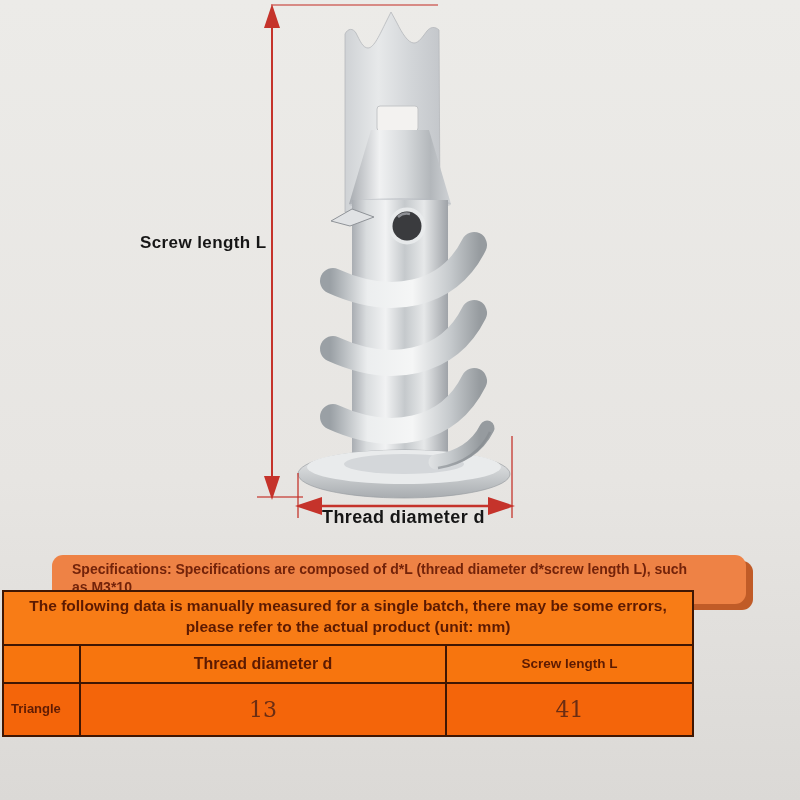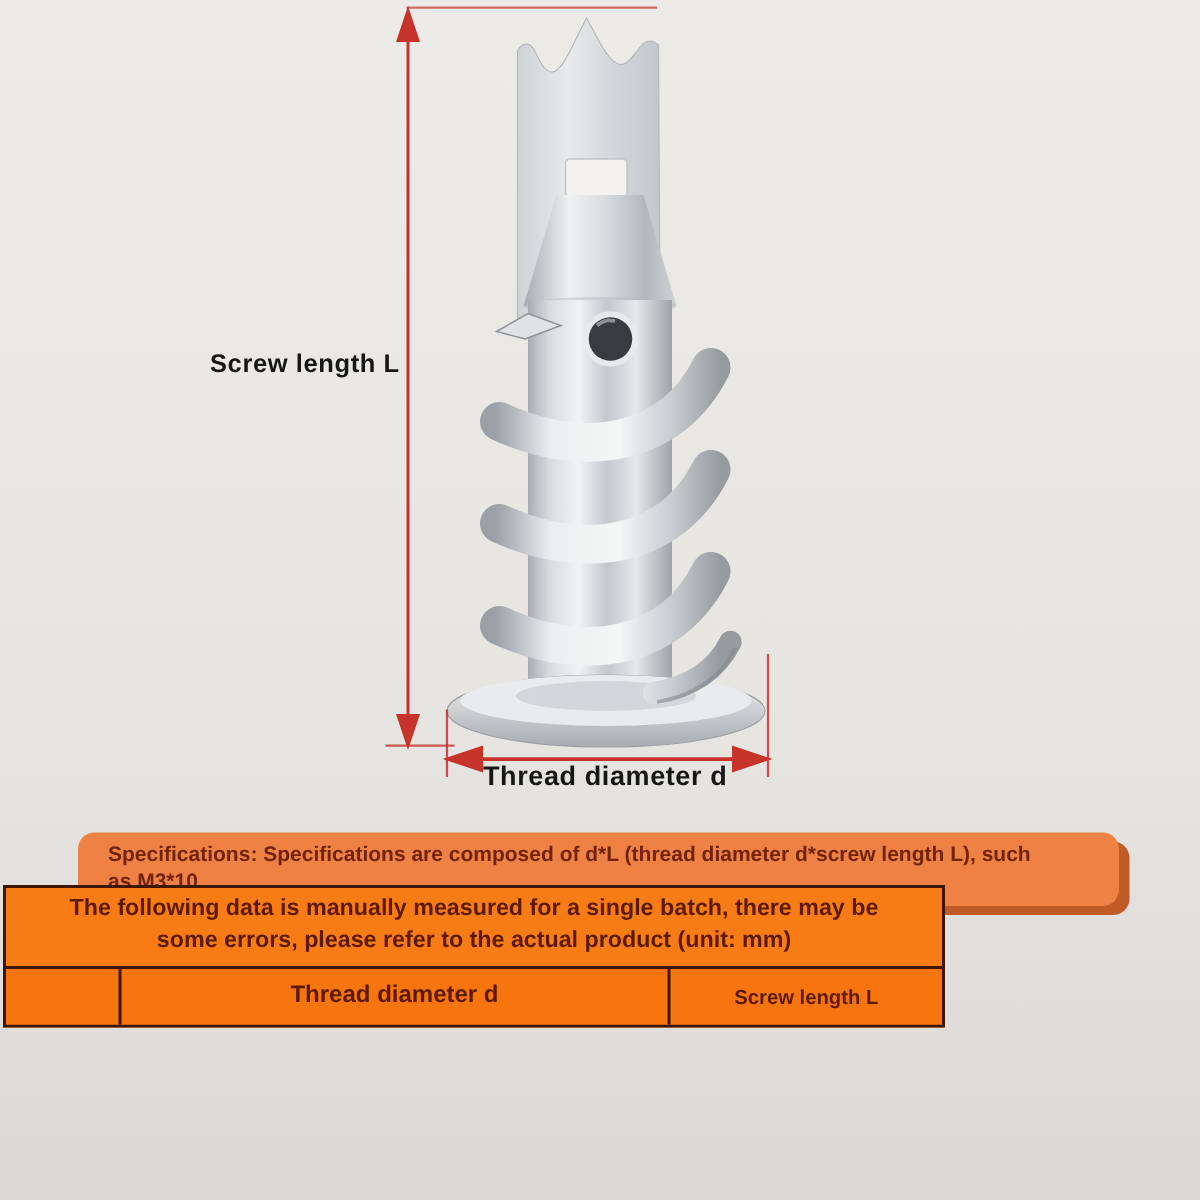--- a/index.html
+++ b/index.html
@@ -25,21 +25,21 @@
   .spec-note {
     position:absolute; left:52px; top:555px; width:694px; min-height:38px;
     background:#ee8245; border-radius:11px;
     box-shadow: 7px 6px 0 rgba(190,83,28,0.95);
     padding:5px 44px 7px 20px;
     font-size:14px; font-weight:bold; line-height:1.32; color:#73230a;
   }
 
   
   .panel {
-    position:absolute; left:2px; top:590px; width:628px;
+    position:absolute; left:2px; top:590px; width:692px;
     border:2px solid #3f1603; background:#f8791a;
   }
   .measure-note {
     background:#f87c16; color:#5c1a02;
     font-size:15.5px; font-weight:bold; text-align:center;
     line-height:1.35; padding:4px 24px 6px;
     border-bottom:2px solid #3f1603;
   }
   table.spec-table { width:100%; border-collapse:collapse; border-style:hidden; table-layout:fixed; }
   .spec-table th, .spec-table td { border:2px solid #3f1603; }
@@ -175,17 +175,22 @@
           <col>
         </colgroup>
       <thead>
         <tr>
           <th></th>
           <th class="hdr-d">Thread diameter d</th>
           <th class="hdr-l">Screw length L</th>
         </tr>
       </thead>
       <tbody>
+        <tr class="row-triangle">
+          <th>Triangle</th>
+          <td>13</td>
+          <td>41</td>
+        </tr>
       </tbody>
     </table>
   </div>
 
 </div>
 
 </body></html>

